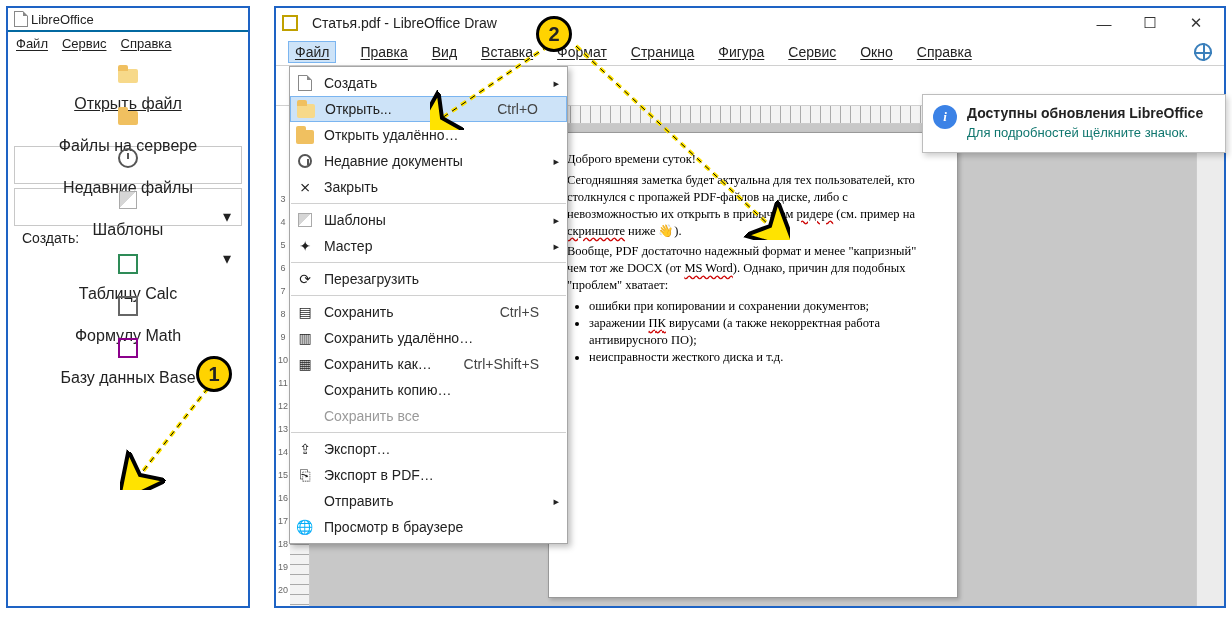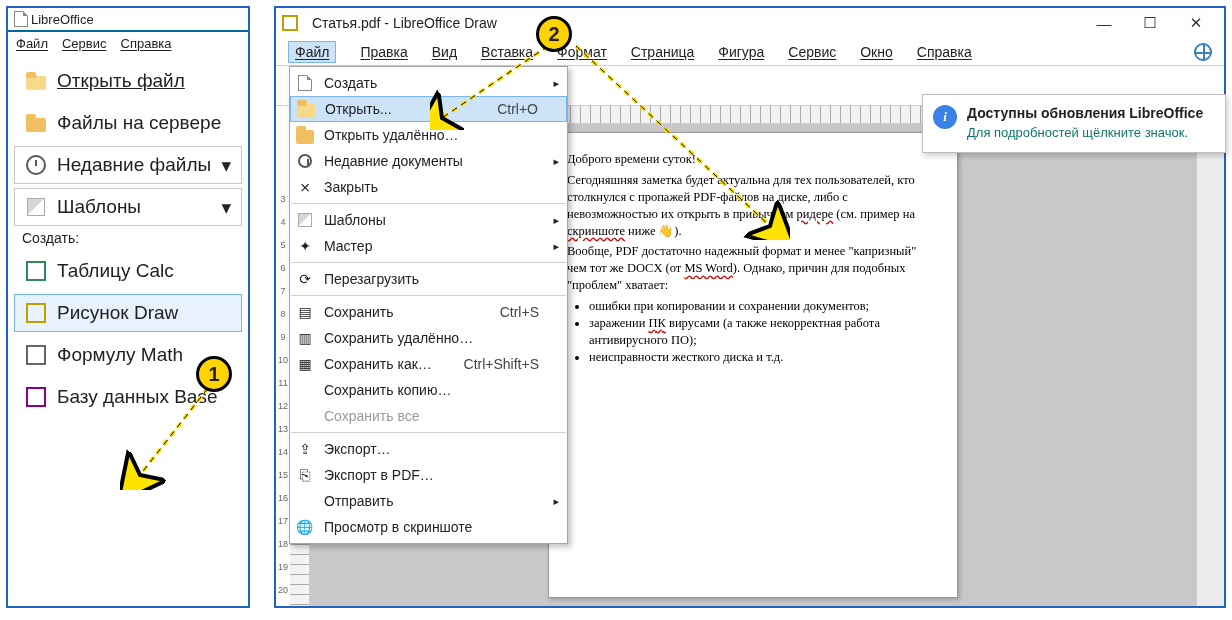--- a/index.html
+++ b/index.html
@@ -51,21 +51,22 @@
   .uline { text-decoration: underline; text-decoration-style: solid; text-underline-offset: 2px;}
   .start-body { padding: 8px 6px 6px 6px; }
   .sc-row {
     height: 38px;
     display: flex;
     align-items: center;
     gap: 10px;
     padding: 0 10px;
     border: 1px solid transparent;
     margin-bottom: 4px;
-    font-size: 19px;
+    font-size: 16px;
+    flex-direction: column;
   }
   .sc-row.boxed { border:1px solid #c8c8c8; }
   .sc-row .ic { width:22px; height:22px; display:flex; align-items:center; justify-content:center; flex-shrink:0;}
   .sc-row .chev { margin-left:auto; }
   .sc-row.active {
     border: 1px solid #7bb5f0;
     background: #e8f2fc;
   }
   .sc-section-label { font-size:14px; margin: 2px 0 6px 8px;}
   .folder-icon {
@@ -253,26 +254,20 @@
       <span class="chev">▾</span>
     </div>
 
     <div class="sc-section-label">Создать:</div>
 
     <div class="sc-row">
       <span class="ic">
           <span class="app-ic calc"></span>
         </span>
       <span>Таблицу Calc</span>
-    </div>
-    <div class="sc-row active">
-      <span class="ic">
-          <span class="app-ic draw"></span>
-        </span>
-      <span>Рисунок Draw</span>
     </div>
     <div class="sc-row">
       <span class="ic">
           <span class="app-ic math"></span>
         </span>
       <span>Формулу Math</span>
     </div>
     <div class="sc-row">
       <span class="ic">
           <span class="app-ic base"></span>
@@ -439,21 +434,21 @@
     <span class="mi-ic">⎘</span>
     <span>Экспорт в PDF…</span>
   </div>
   <div class="fm-item">
     <span class="mi-ic"></span>
       <span>Отправить</span>
       <span class="sub-arrow">▸</span>
   </div>
   <div class="fm-item">
     <span class="mi-ic">🌐</span>
-    <span>Просмотр в скриншоте</span>
+    <span>Просмотр в браузере</span>
   </div>
 </div>
 
 <div class="notif">
   <div class="notif-ic">i</div>
   <div class="notif-title">Доступны обновления LibreOffice</div>
   <div class="notif-text">Для подробностей щёлкните значок.</div>
 </div>
 
 <div class="badge" style="left:196px;top:356px;">

